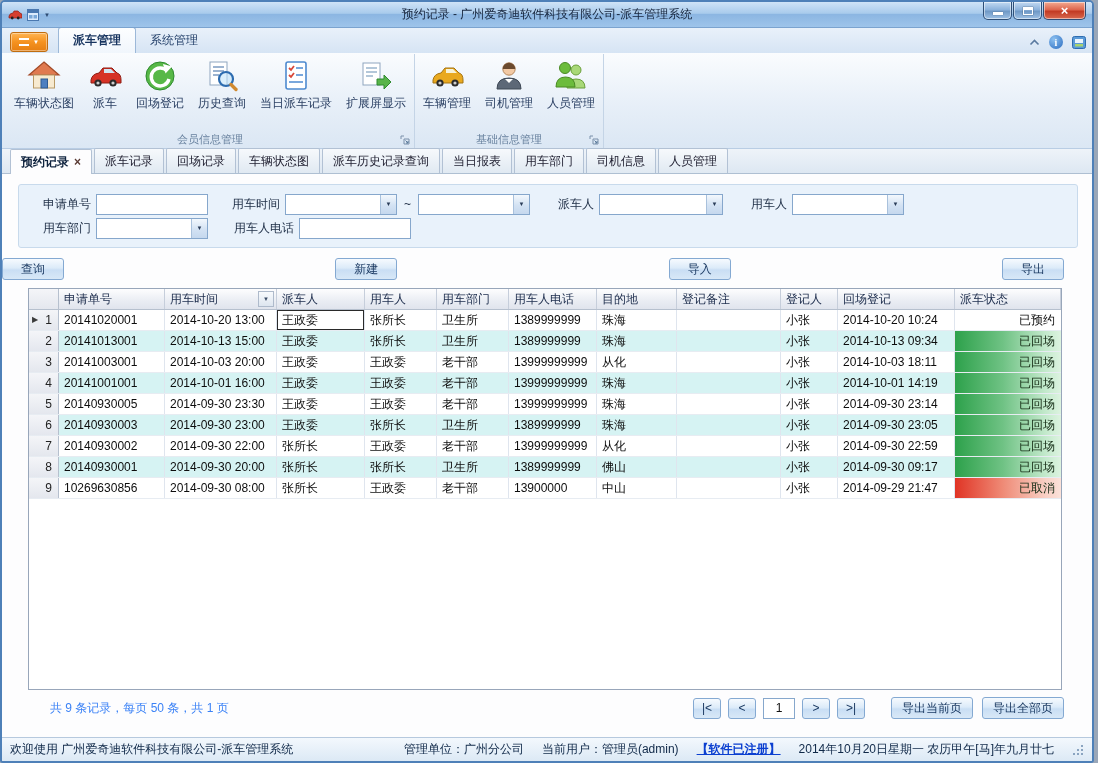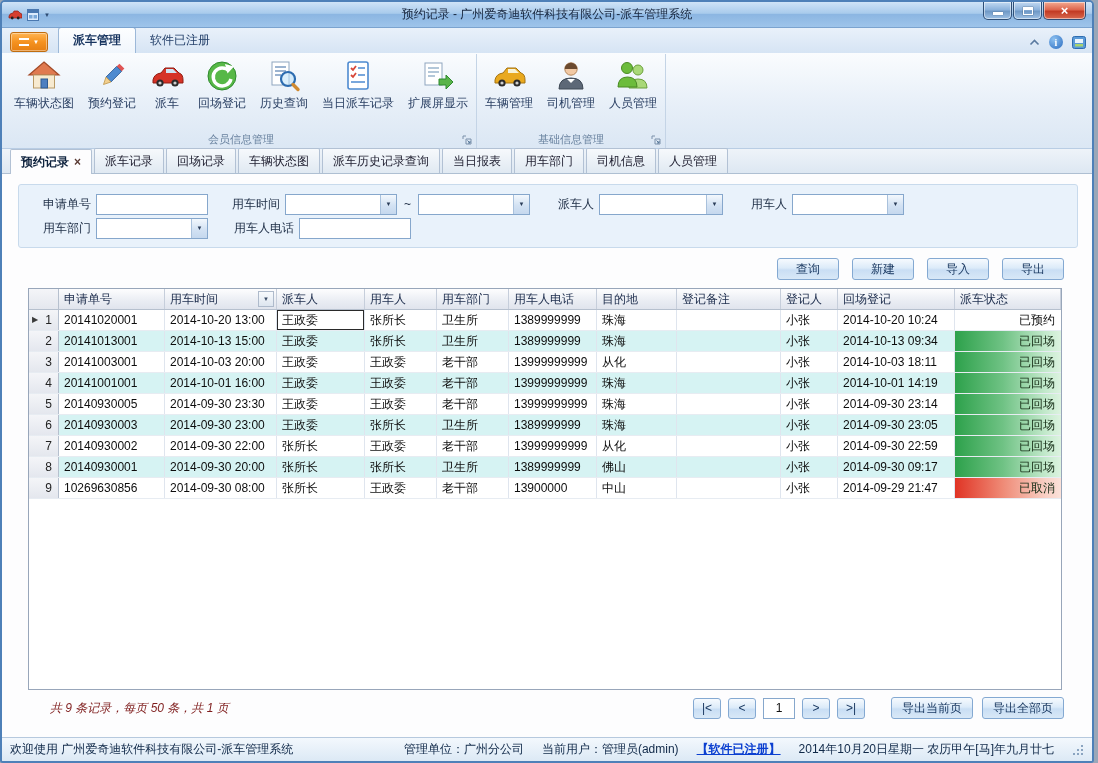--- a/index.html
+++ b/index.html
@@ -45,42 +45,42 @@
 .frow{display:flex;align-items:center;height:22px;}
 .flabel{color:#1c2c44;text-align:right;margin-right:5px;white-space:nowrap;}
 .w62{width:62px;}.w58{width:58px;margin-left:14px;}.w48{width:48px;margin-left:16px;}.w72{width:72px;margin-left:14px;}
 .tinput{height:21px;width:112px;border:1px solid #86a7cc;background:#fff;padding:0 4px;font:inherit;color:#111;}
 .combo{height:21px;width:112px;border:1px solid #86a7cc;background:#fff;display:flex;align-items:center;}
 .combo.wide{width:124px;}
 .combo .fill{flex:1;}
 .combo .arrow{width:16px;height:100%;background:linear-gradient(#f3f8fd,#d3e2f3 55%,#c5d8ee);border-left:1px solid #a9c1dc;display:flex;align-items:center;justify-content:center;font-size:6px;color:#2a3c58;}
 .tilde{margin:0 7px;color:#1c2c44;}
 
-.actions{display:flex;justify-content:flex-end;gap:13px;margin:10px 28px 0 0;flex:none;}
+.actions{display:flex;justify-content:space-between;gap:13px;margin:10px 28px 0 0;flex:none;}
 .btn{min-width:62px;height:22px;padding:0 10px;background:linear-gradient(#f6fafe,#dcebf9 45%,#c9def4 55%,#d8e8f7);border:1px solid #84a9d2;border-radius:3px;color:#16355e;display:flex;align-items:center;justify-content:center;white-space:nowrap;}
 
 .grid{margin:8px 0 0 26px;width:1034px;height:402px;flex:none;border:1px solid #98a6ba;background:#fff;overflow:hidden;}
 .ghead,.grow{display:grid;grid-template-columns:30px 106px 112px 88px 72px 72px 88px 80px 104px 57px 117px 1fr;}
 .ghead{height:21px;background:linear-gradient(#fdfdfe,#ebeef4 55%,#e0e4ed);border-bottom:1px solid #b6c0ce;color:#1b2b4b;}
 .ghead .hc{border-right:1px solid #c6cedb;display:flex;align-items:center;padding:0 5px;position:relative;overflow:hidden;white-space:nowrap;}
 .hfilter{position:absolute;right:2px;top:2px;width:16px;height:16px;background:linear-gradient(#f8fafd,#dde5ef);border:1px solid #aebacb;display:flex;align-items:center;justify-content:center;font-size:6px;color:#3a4c66;}
 .grow{height:21px;background:#fff;border-bottom:1px solid #e7ecf2;}
 .grow.alt{background:#d6f3f3;}
 .gc{border-right:1px solid #dfe5ee;display:flex;align-items:center;padding:0 5px;overflow:hidden;white-space:nowrap;color:#0d0d0d;}
 .gc.sel{background:linear-gradient(#f4f5f8,#e4e7ee);border-right:1px solid #b6c0ce;justify-content:flex-end;padding-right:6px;position:relative;color:#222;}
 .cur{position:absolute;left:3px;top:6px;font-size:8px;color:#3a3a3a;line-height:1;}
 .gc.cfocus{box-shadow:inset 0 0 0 1px #2a2a2a;background:#fff;}
 .gc.status{padding:0;justify-content:flex-end;border-right:none;}
 .gc.status span{padding-right:6px;color:#142a14;}
 .gc.status.s-green{background:linear-gradient(90deg,#2da14b,#6fc284 45%,#c2e9cb 85%,#ddf3e0);}
 .gc.status.s-red{background:linear-gradient(90deg,#e03425,#ef8a76 45%,#f8cfc4 85%,#fbe2da);}
 .gc.status.s-none span{color:#0d0d0d;}
 
 .pager{display:flex;align-items:center;margin:7px 28px 0 48px;flex:none;}
-.pager-summary{color:#7f1d1d;font-style:italic;}
+.pager-summary{color:#3b82f6;}
 .pager-nav{margin-left:auto;display:flex;align-items:center;gap:7px;}
 .pbtn{min-width:28px;height:21px;padding:0 4px;}
 .page-input{width:32px;height:21px;border:1px solid #86a7cc;text-align:center;font:inherit;color:#111;}
 .pager-exports{display:flex;gap:9px;margin-left:26px;}
 
 .statusbar{height:24px;flex:none;background:linear-gradient(#f3f8fd,#dce9f5);border-top:1px solid #b6c9de;display:flex;align-items:center;padding:4px 8px;gap:18px;color:#0f2848;}
 .sb-right{margin-left:auto;display:flex;align-items:center;gap:18px;}
 .registered{color:#0b3fd0;font-weight:bold;text-decoration:underline;}
 .grip{width:12px;height:12px;position:relative;flex:none;}
 .grip i{position:absolute;width:2px;height:2px;background:#8aa4c0;}
@@ -120,21 +120,21 @@
         </div>
     </div>
   </div>
 
   <div class="ribbon-tabs">
     <div class="app-button">
       <span class="hamburger"></span>
       <span class="drop">▼</span>
     </div>
     <div class="rtab active">派车管理</div>
-    <div class="rtab">软件已注册</div>
+    <div class="rtab">系统管理</div>
     <div class="ribbon-right">
       <svg width="11" height="8" viewBox="0 0 11 8">
           <path d="M1.5 6.5 L5.5 2.5 L9.5 6.5" stroke="#5a7aa0" stroke-width="1.6" fill="none"></path>
         </svg>
       <span class="ico-info">i</span>
       <svg width="14" height="13" viewBox="0 0 14 13">
           <rect x="0.5" y="0.5" width="13" height="12" rx="2" fill="#5a9ad8" stroke="#2d6cb0"></rect>
           <rect x="3" y="3" width="8" height="4" fill="#eaf4fd"></rect>
           <rect x="3" y="8" width="8" height="2.5" fill="#a8d46e"></rect>
         </svg>
@@ -144,30 +144,20 @@
   <div class="ribbon-body">
     <div class="rgroup">
       <div class="rbuttons">
         <div class="rbtn">
           <svg class="icon" viewBox="0 0 34 34">
               <polygon points="17,3 32,16 2,16" fill="#e07a50" stroke="#a34b28" stroke-width="1.2"></polygon>
               <rect x="6.5" y="16" width="21" height="13" fill="#f7ead0" stroke="#b99a66"></rect>
               <rect x="14" y="20" width="6.5" height="9" fill="#4d7fc0" stroke="#2d5a92"></rect>
             </svg>
           <span class="rlabel">车辆状态图</span>
-        </div>
-        <div class="rbtn">
-          <svg class="icon" viewBox="0 0 34 34">
-              <g transform="rotate(45 17 17)">
-                <rect x="13.5" y="3" width="7" height="4" fill="#e05555"></rect>
-                <rect x="13.5" y="7" width="7" height="15" fill="#4d8ad0" stroke="#2d5a92" stroke-width="0.8"></rect>
-                <polygon points="13.5,22 20.5,22 17,29" fill="#f2cf8e" stroke="#c09a50" stroke-width="0.8"></polygon>
-              </g>
-            </svg>
-          <span class="rlabel">预约登记</span>
         </div>
         <div class="rbtn">
           <svg class="icon" viewBox="0 0 34 34">
               <path d="M3 21 q1-6 8-7 l4-5 h9 l5 5 q4 1 4 7 v3 H3z" fill="#d63226" stroke="#8f1c12"></path>
               <path d="M16 10 h7 l4 4 h-11z" fill="#cfe4f2"></path>
               <circle cx="10" cy="24" r="3.6" fill="#2b2b2b"></circle>
               <circle cx="25" cy="24" r="3.6" fill="#2b2b2b"></circle>
               <circle cx="10" cy="24" r="1.6" fill="#cfcfcf"></circle>
               <circle cx="25" cy="24" r="1.6" fill="#cfcfcf"></circle>
             </svg>

